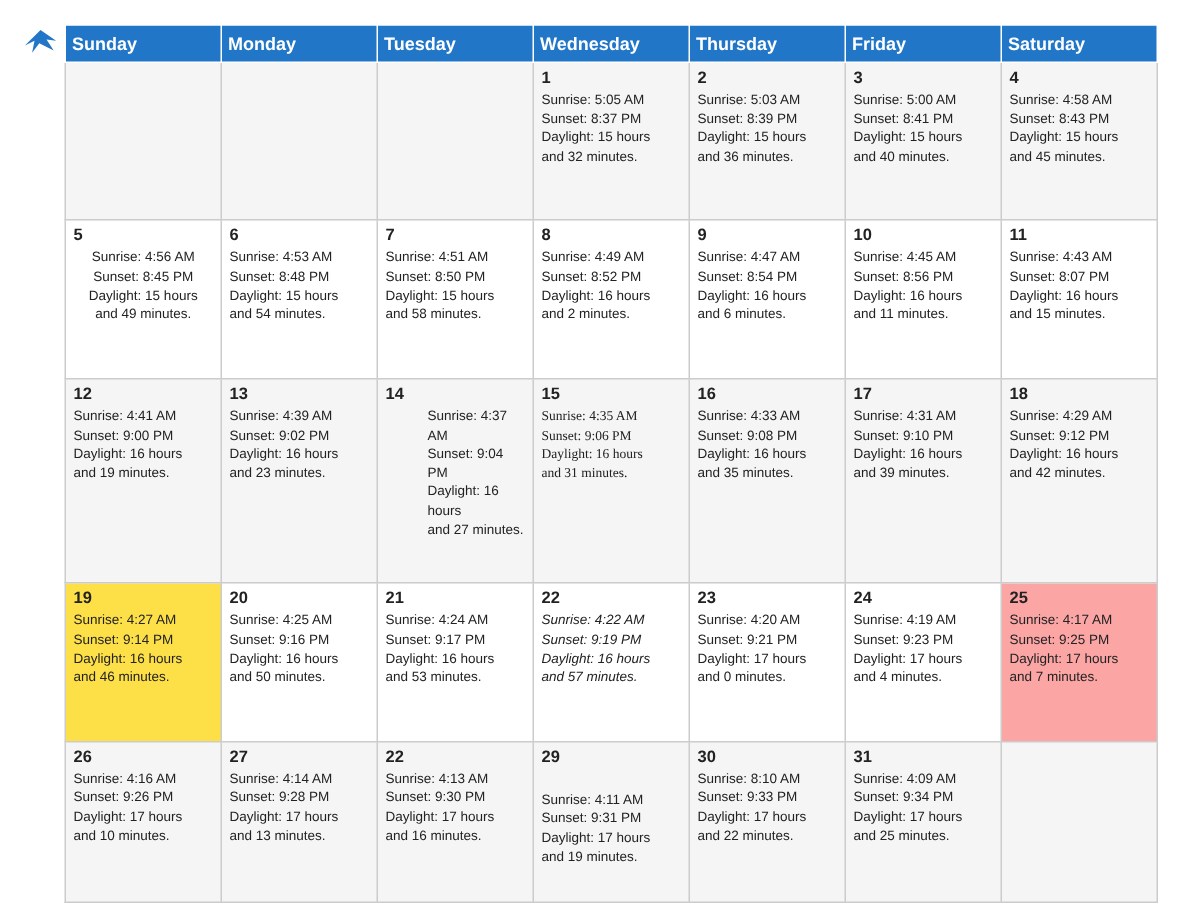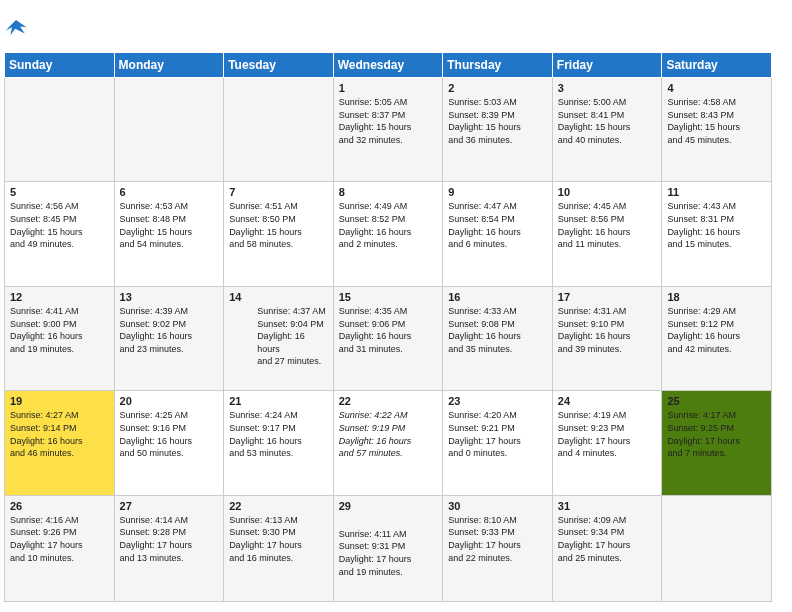--- a/index.html
+++ b/index.html
@@ -6,23 +6,23 @@
     body {
       width: 792px;
       height: 612px;
       font-family: Arial, sans-serif;
       background: #fff;
       overflow: hidden;
     }
     .page {
       width: 792px;
       height: 612px;
-      padding: 16px 20px 10px 4px;
+      padding: 16px 20px 10px 15px;
       display: flex;
-      flex-direction: column;
+      flex-direction: row;
     }
     .header {
       display: flex;
       justify-content: space-between;
       align-items: flex-start;
       margin-bottom: 12px;
     }
     .logo {
       display: flex;
       align-items: center;
@@ -161,21 +161,21 @@
             <span class="day-num">4</span>
             <div class="day-info" style="white-space: pre-line;">Sunrise: 4:58 AM
 Sunset: 8:43 PM
 Daylight: 15 hours
 and 45 minutes.</div>
           </td>
         </tr>
         <tr>
           <td style="background: rgb(255, 255, 255);">
             <span class="day-num">5</span>
-            <div class="day-info" style="white-space: pre-line;">Sunrise: 4:56 AM
+            <div class="day-info" style="white-space: pre-line; text-align: center;">Sunrise: 4:56 AM
 Sunset: 8:45 PM
 Daylight: 15 hours
 and 49 minutes.</div>
           </td>
           <td style="background: rgb(255, 255, 255);">
             <span class="day-num">6</span>
             <div class="day-info" style="white-space: pre-line;">Sunrise: 4:53 AM
 Sunset: 8:48 PM
 Daylight: 15 hours
 and 54 minutes.</div>
@@ -204,21 +204,21 @@
           <td style="background: rgb(255, 255, 255);">
             <span class="day-num">10</span>
             <div class="day-info" style="white-space: pre-line;">Sunrise: 4:45 AM
 Sunset: 8:56 PM
 Daylight: 16 hours
 and 11 minutes.</div>
           </td>
           <td style="background: rgb(255, 255, 255);">
             <span class="day-num">11</span>
             <div class="day-info" style="white-space: pre-line;">Sunrise: 4:43 AM
-Sunset: 8:31 PM
+Sunset: 8:07 PM
 Daylight: 16 hours
 and 15 minutes.</div>
           </td>
         </tr>
         <tr>
           <td style="background: rgb(245, 245, 245);">
             <span class="day-num">12</span>
             <div class="day-info" style="white-space: pre-line;">Sunrise: 4:41 AM
 Sunset: 9:00 PM
 Daylight: 16 hours
@@ -233,21 +233,21 @@
           </td>
           <td style="background: rgb(245, 245, 245);">
             <span class="day-num">14</span>
             <div class="day-info" style="white-space: pre-line; margin-left: 28px;">Sunrise: 4:37 AM
 Sunset: 9:04 PM
 Daylight: 16 hours
 and 27 minutes.</div>
           </td>
           <td style="background: rgb(245, 245, 245);">
             <span class="day-num">15</span>
-            <div class="day-info" style="white-space: pre-line;">Sunrise: 4:35 AM
+            <div class="day-info" style="white-space: pre-line; font-family: Liberation Serif, serif;">Sunrise: 4:35 AM
 Sunset: 9:06 PM
 Daylight: 16 hours
 and 31 minutes.</div>
           </td>
           <td style="background: rgb(245, 245, 245);">
             <span class="day-num">16</span>
             <div class="day-info" style="white-space: pre-line;">Sunrise: 4:33 AM
 Sunset: 9:08 PM
 Daylight: 16 hours
 and 35 minutes.</div>
@@ -303,21 +303,21 @@
 Daylight: 17 hours
 and 0 minutes.</div>
           </td>
           <td style="background: rgb(255, 255, 255);">
             <span class="day-num">24</span>
             <div class="day-info" style="white-space: pre-line;">Sunrise: 4:19 AM
 Sunset: 9:23 PM
 Daylight: 17 hours
 and 4 minutes.</div>
           </td>
-          <td style="background: #4d7c0f;">
+          <td style="background: #fca5a5;">
             <span class="day-num">25</span>
             <div class="day-info" style="white-space: pre-line;">Sunrise: 4:17 AM
 Sunset: 9:25 PM
 Daylight: 17 hours
 and 7 minutes.</div>
           </td>
         </tr>
         <tr>
           <td style="background: rgb(245, 245, 245);">
             <span class="day-num">26</span>

